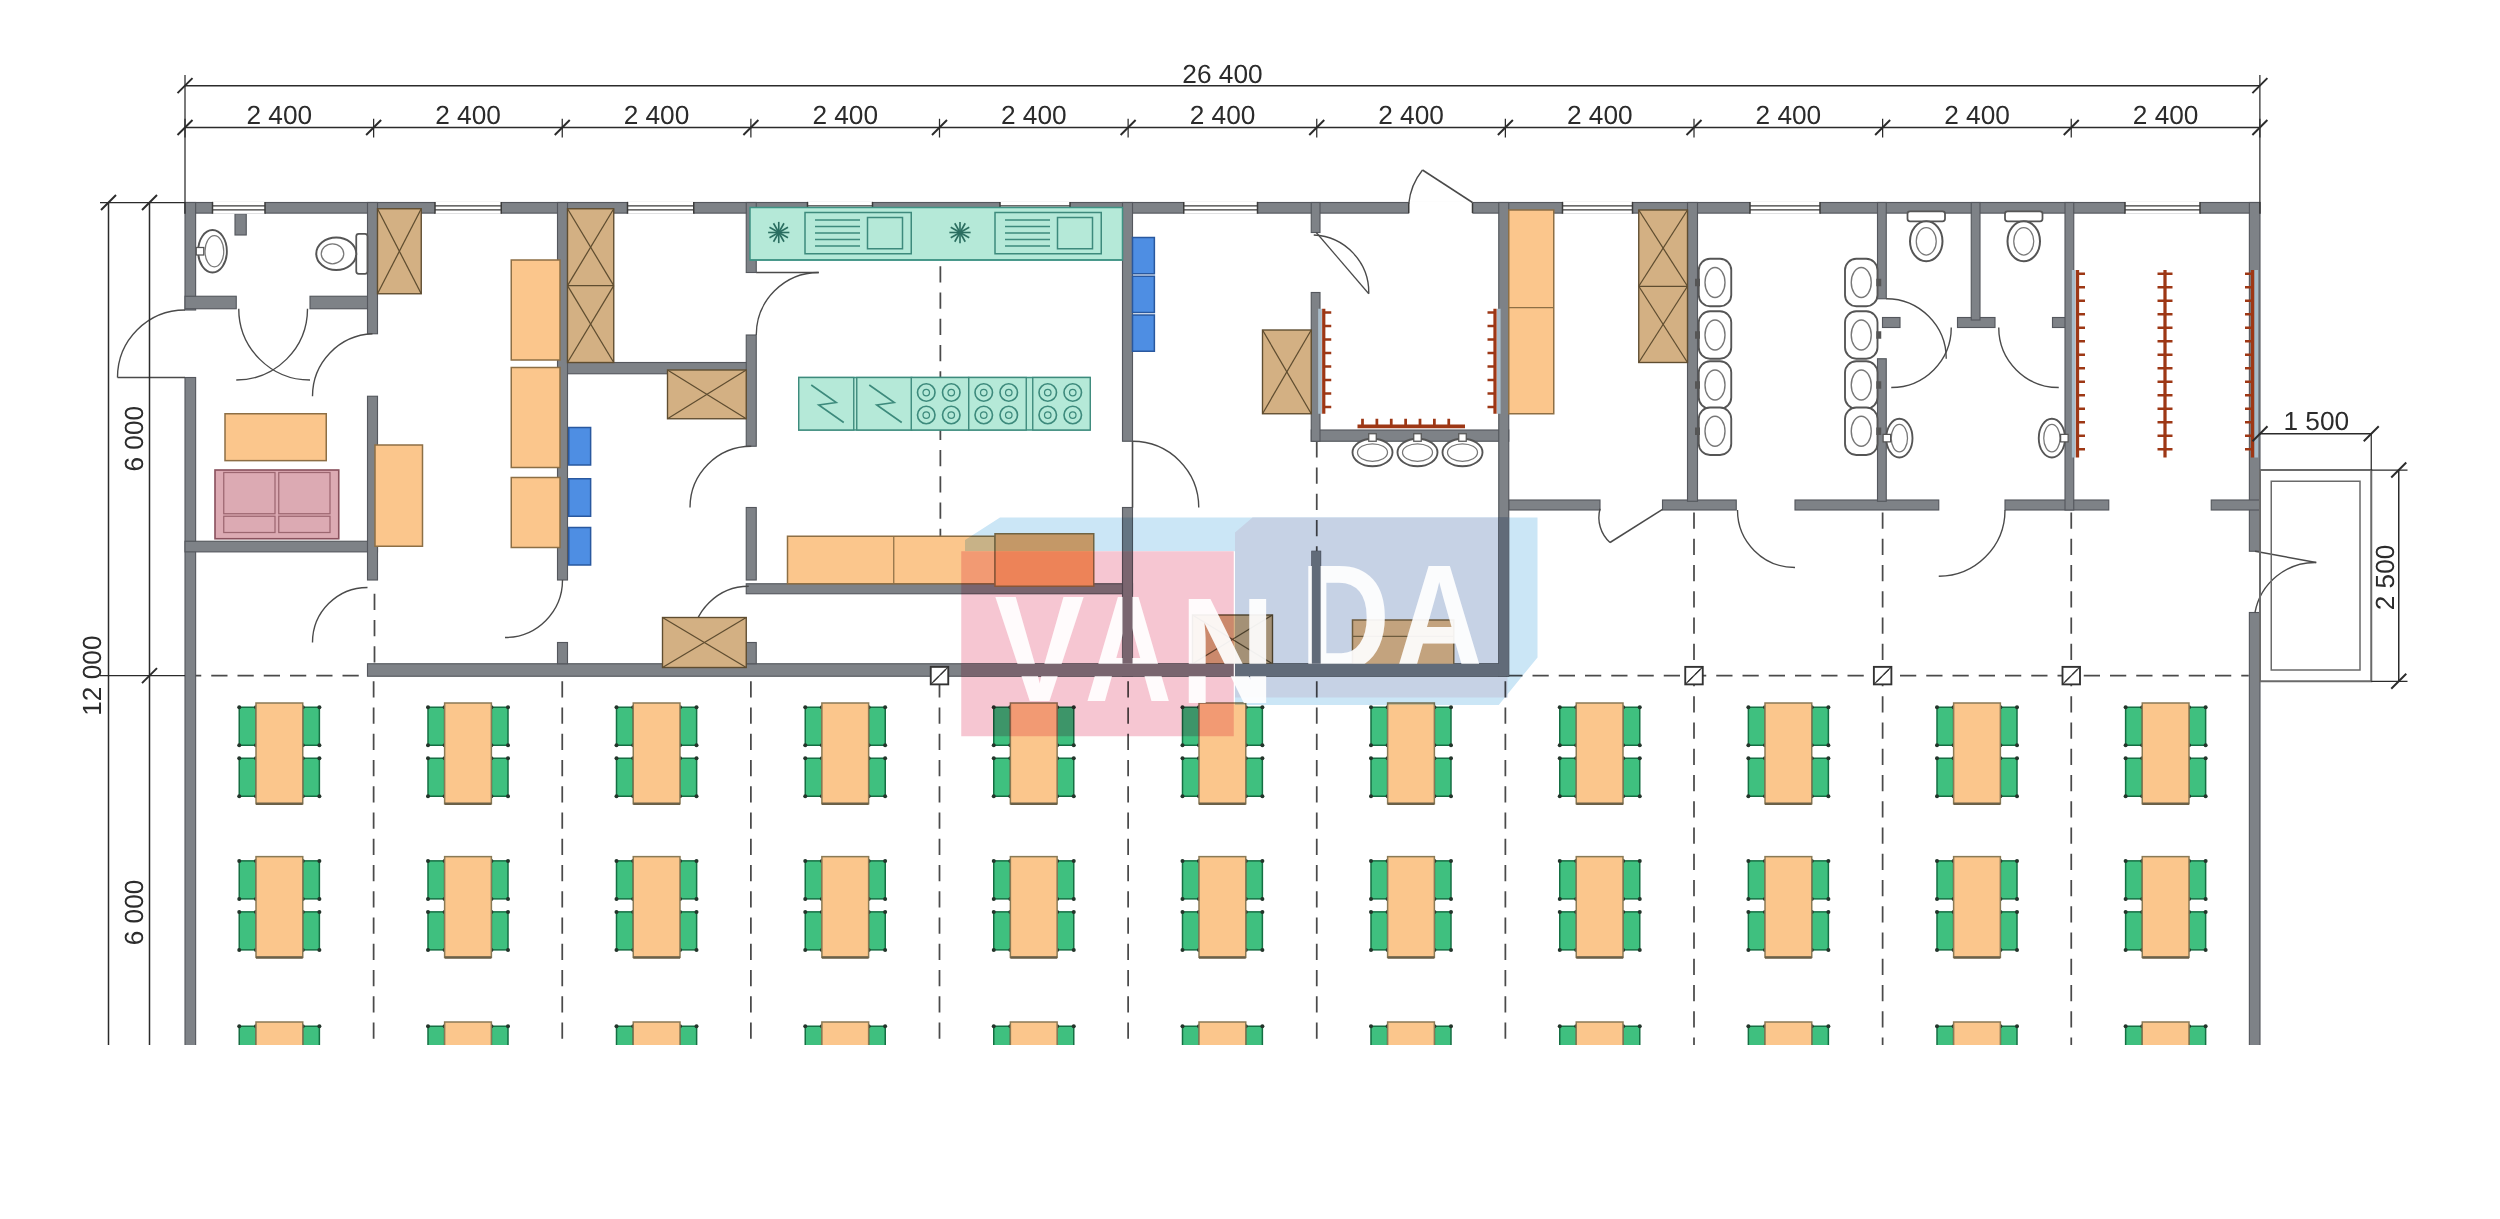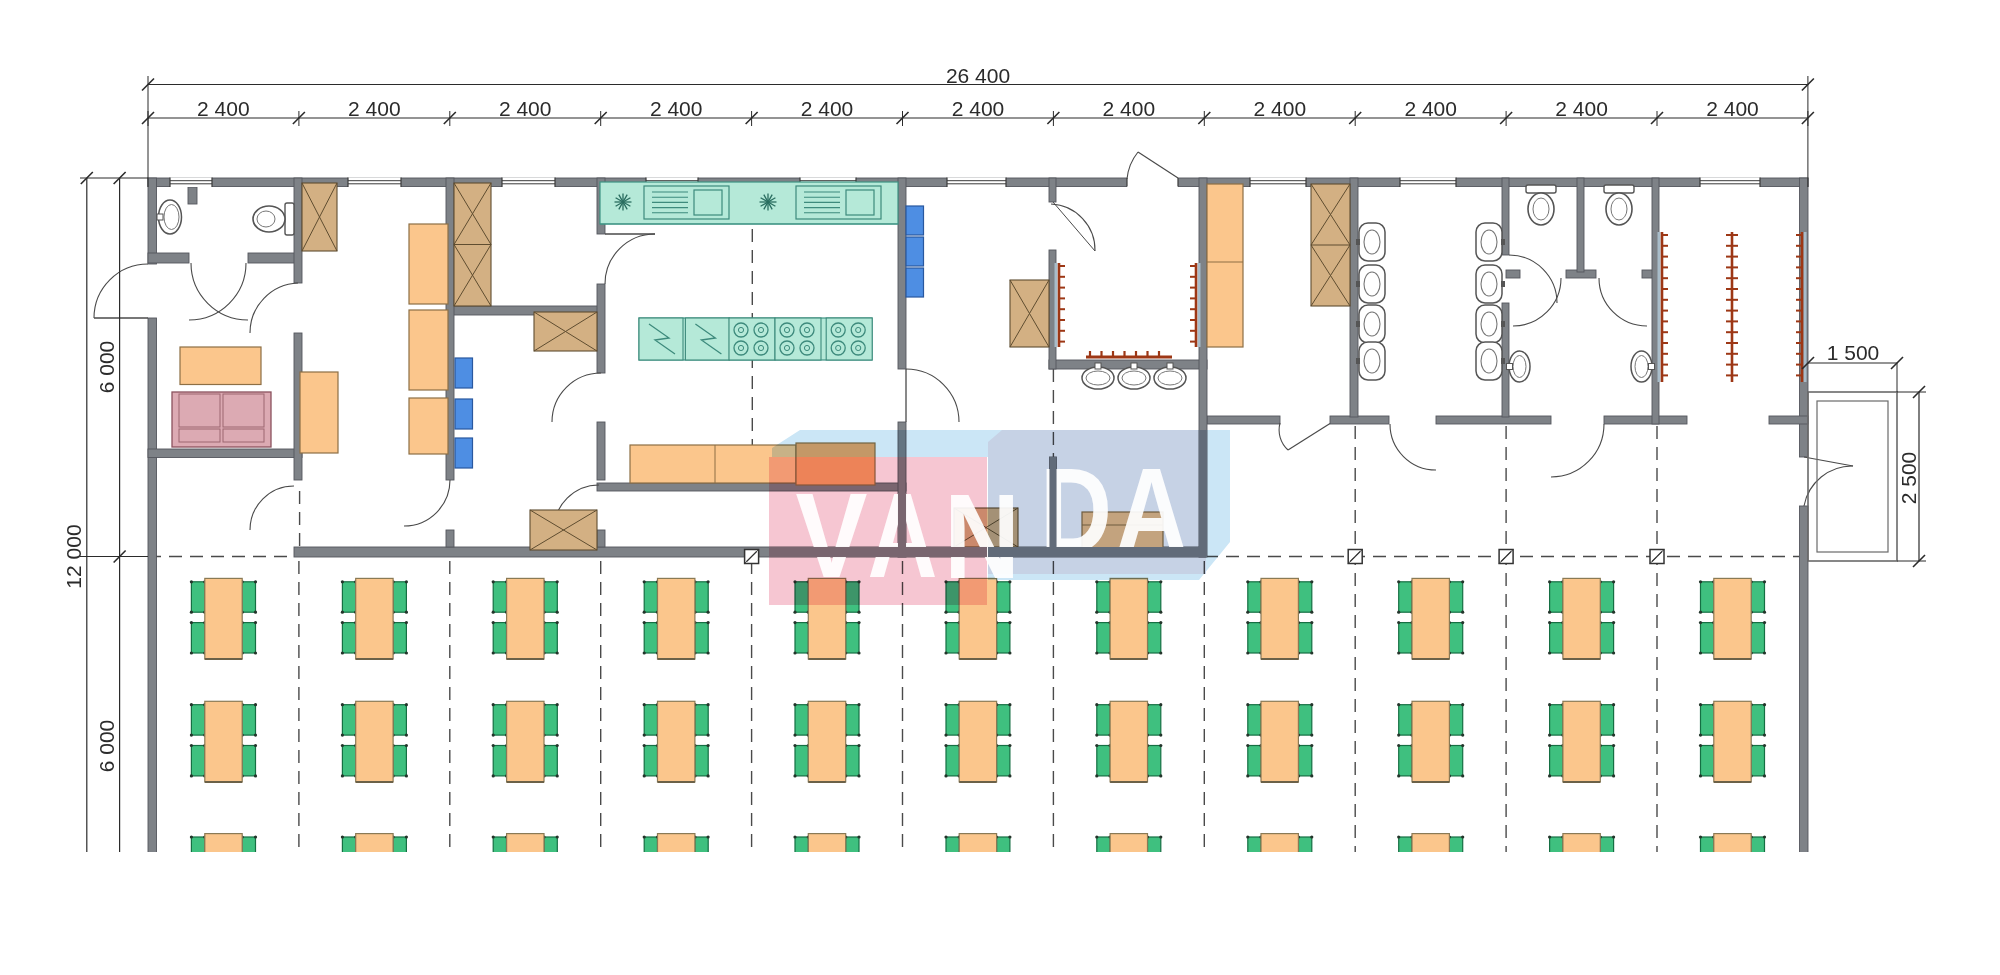--- a/index.html
+++ b/index.html
@@ -1,14 +1,14 @@
 <!DOCTYPE html>
 <html><head><meta charset="utf-8"><style>
 html,body{margin:0;padding:0;background:#fff;}
-#plan{position:relative;width:2000px;height:836px;font-family:"Liberation Sans",sans-serif;margin-top:16px;}
+#plan{position:relative;width:2000px;height:836px;font-family:"Liberation Sans",sans-serif;}
 </style></head><body>
 <div id="plan">
 <svg width="2000" height="975" viewBox="0 0 2000 975" font-family="Liberation Sans, sans-serif">
 <rect x="0.0" y="0.0" width="2000.0" height="975.0" fill="#ffffff"></rect>
 <line x1="298.9" y1="545.0" x2="298.9" y2="909.0" stroke="#4a4a4a" stroke-width="1.4" stroke-dasharray="13 8"></line>
 <line x1="449.8" y1="545.0" x2="449.8" y2="909.0" stroke="#4a4a4a" stroke-width="1.4" stroke-dasharray="13 8"></line>
 <line x1="600.7" y1="545.0" x2="600.7" y2="909.0" stroke="#4a4a4a" stroke-width="1.4" stroke-dasharray="13 8"></line>
 <line x1="751.6" y1="545.0" x2="751.6" y2="909.0" stroke="#4a4a4a" stroke-width="1.4" stroke-dasharray="13 8"></line>
 <line x1="902.5" y1="545.0" x2="902.5" y2="909.0" stroke="#4a4a4a" stroke-width="1.4" stroke-dasharray="13 8"></line>
 <line x1="1053.4" y1="545.0" x2="1053.4" y2="909.0" stroke="#4a4a4a" stroke-width="1.4" stroke-dasharray="13 8"></line>

